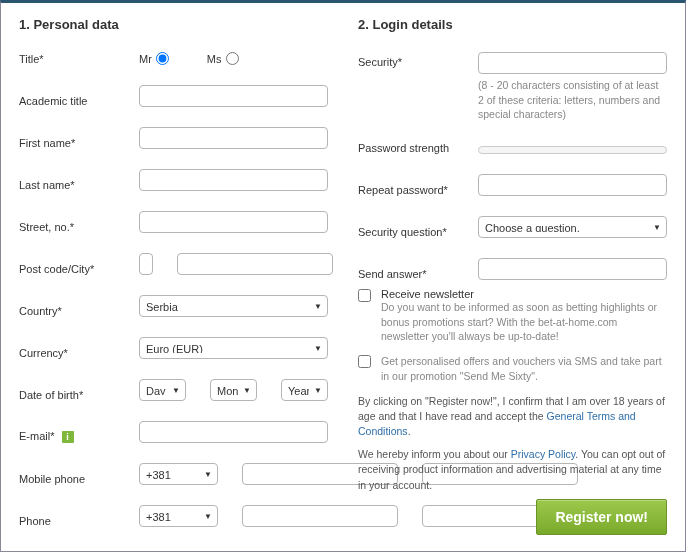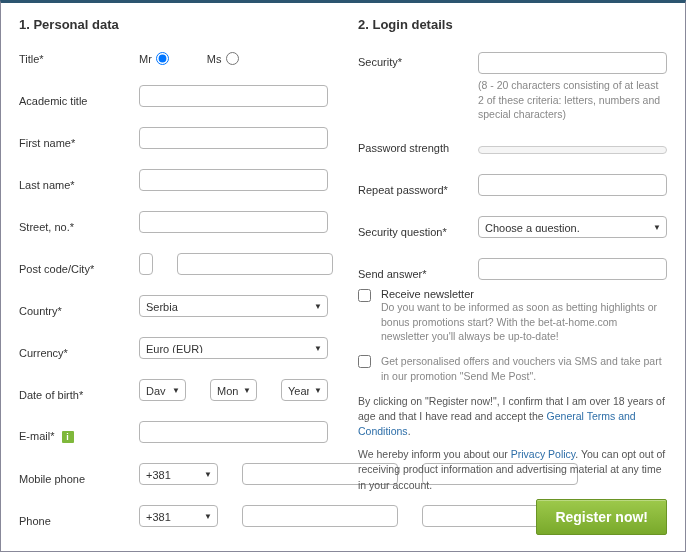--- a/index.html
+++ b/index.html
@@ -193,21 +193,21 @@
         <input type="checkbox" style="">
         <div class="chk-text">
           <div><strong>Receive newsletter</strong></div>
           <div class="sub">Do you want to be informed as soon as betting highlights or bonus promotions start? With the bet-at-home.com newsletter you'll always be up-to-date!</div>
         </div>
       </div>
 
       <div class="chk-block">
         <input type="checkbox" style="">
         <div class="chk-text">
-          <div class="sub">Get personalised offers and vouchers via SMS and take part in our promotion "Send Me Post".</div>
+          <div class="sub">Get personalised offers and vouchers via SMS and take part in our promotion "Send Me Sixty".</div>
         </div>
       </div>
 
       <p class="legal">
         <span>By clicking on "Register now!", I confirm that I am over 18 years of age and that I have read and accept the </span><a href="#">General Terms and Conditions</a>.
       </p>
       <p class="legal" style="margin-top:8px">
         <span>We hereby inform you about our </span><a href="#">Privacy Policy</a><span>. You can opt out of receiving product information and advertising material at any time in your account.</span>
       </p>
     </div>

